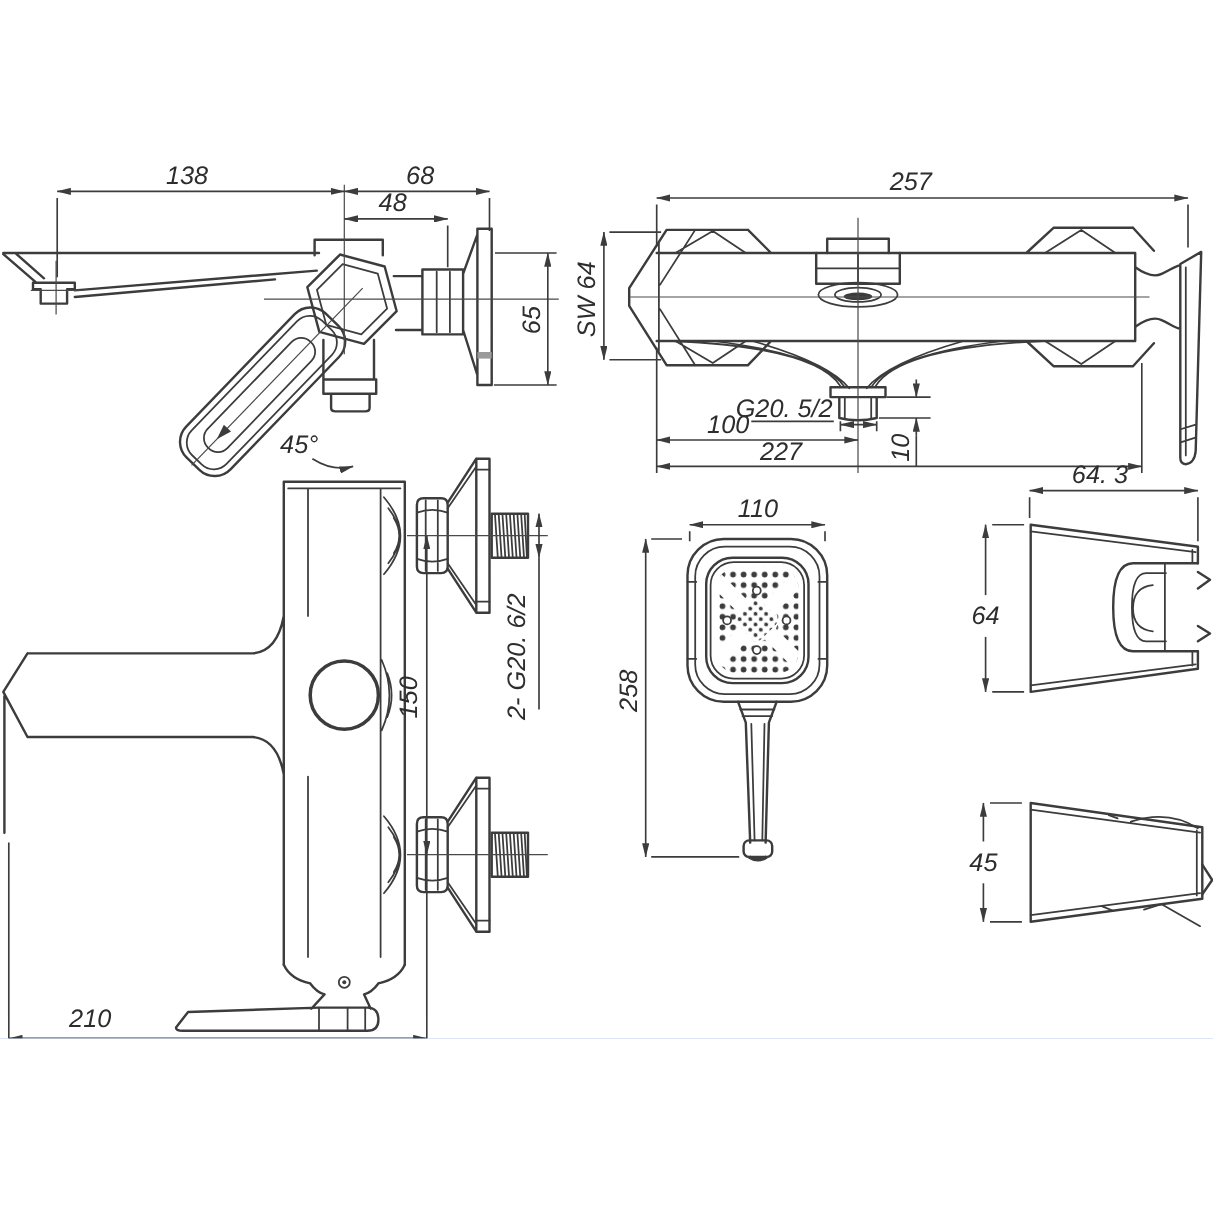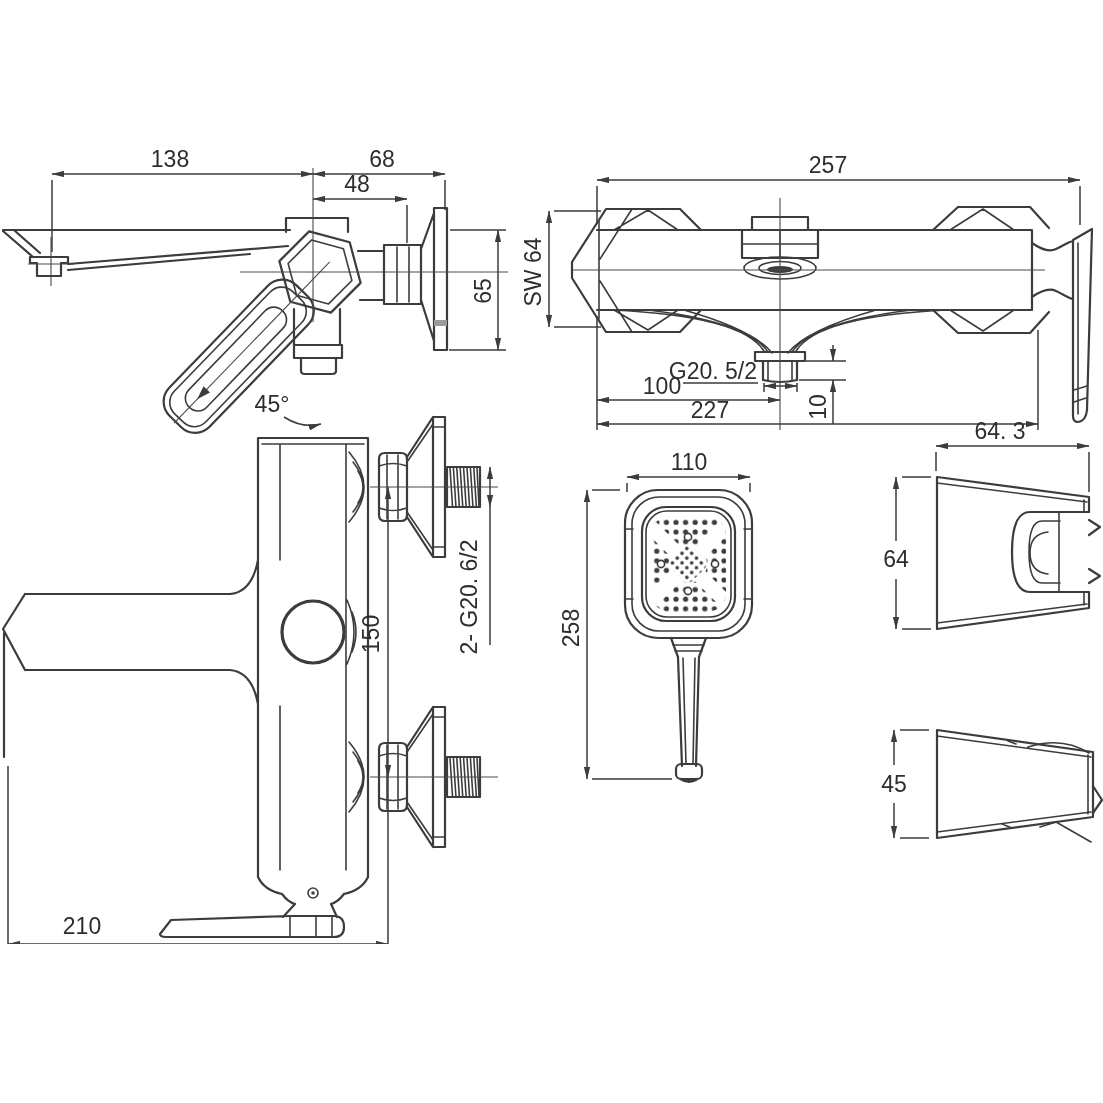--- a/index.html
+++ b/index.html
@@ -1,17 +1,17 @@
 <!DOCTYPE html>
 <html><head>
 <meta charset="utf-8">
 <style>
   html,body{margin:0;padding:0;background:#ffffff;}
   .stage{position:relative;width:1103px;height:944px;background:#1d4ed8;overflow:hidden;
-         font-family:"Liberation Sans",sans-serif;}
+         font-family:"Liberation Sans",sans-serif;font-style:italic;}
   svg{display:block;}
   .ol  {fill:none;stroke:#3c3c3c;stroke-width:2.2;stroke-linejoin:round;stroke-linecap:round;}
   .ol2 {fill:none;stroke:#3c3c3c;stroke-width:1.6;stroke-linejoin:round;stroke-linecap:round;}
   .cl  {fill:none;stroke:#4a4a4a;stroke-width:1.1;}
   .dl  {fill:none;stroke:#3c3c3c;stroke-width:1.5;}
   .dim {fill:none;stroke:#3c3c3c;stroke-width:1.5;marker-start:url(#arr);marker-end:url(#arr);}
   .dime{fill:none;stroke:#3c3c3c;stroke-width:1.5;marker-end:url(#arr);}
   .bold{fill:none;stroke:#3c3c3c;stroke-width:3.2;}
   .dimtxt{font-family:"Liberation Sans",sans-serif;font-size:23px;fill:#2d2d2d;}
 </style>

